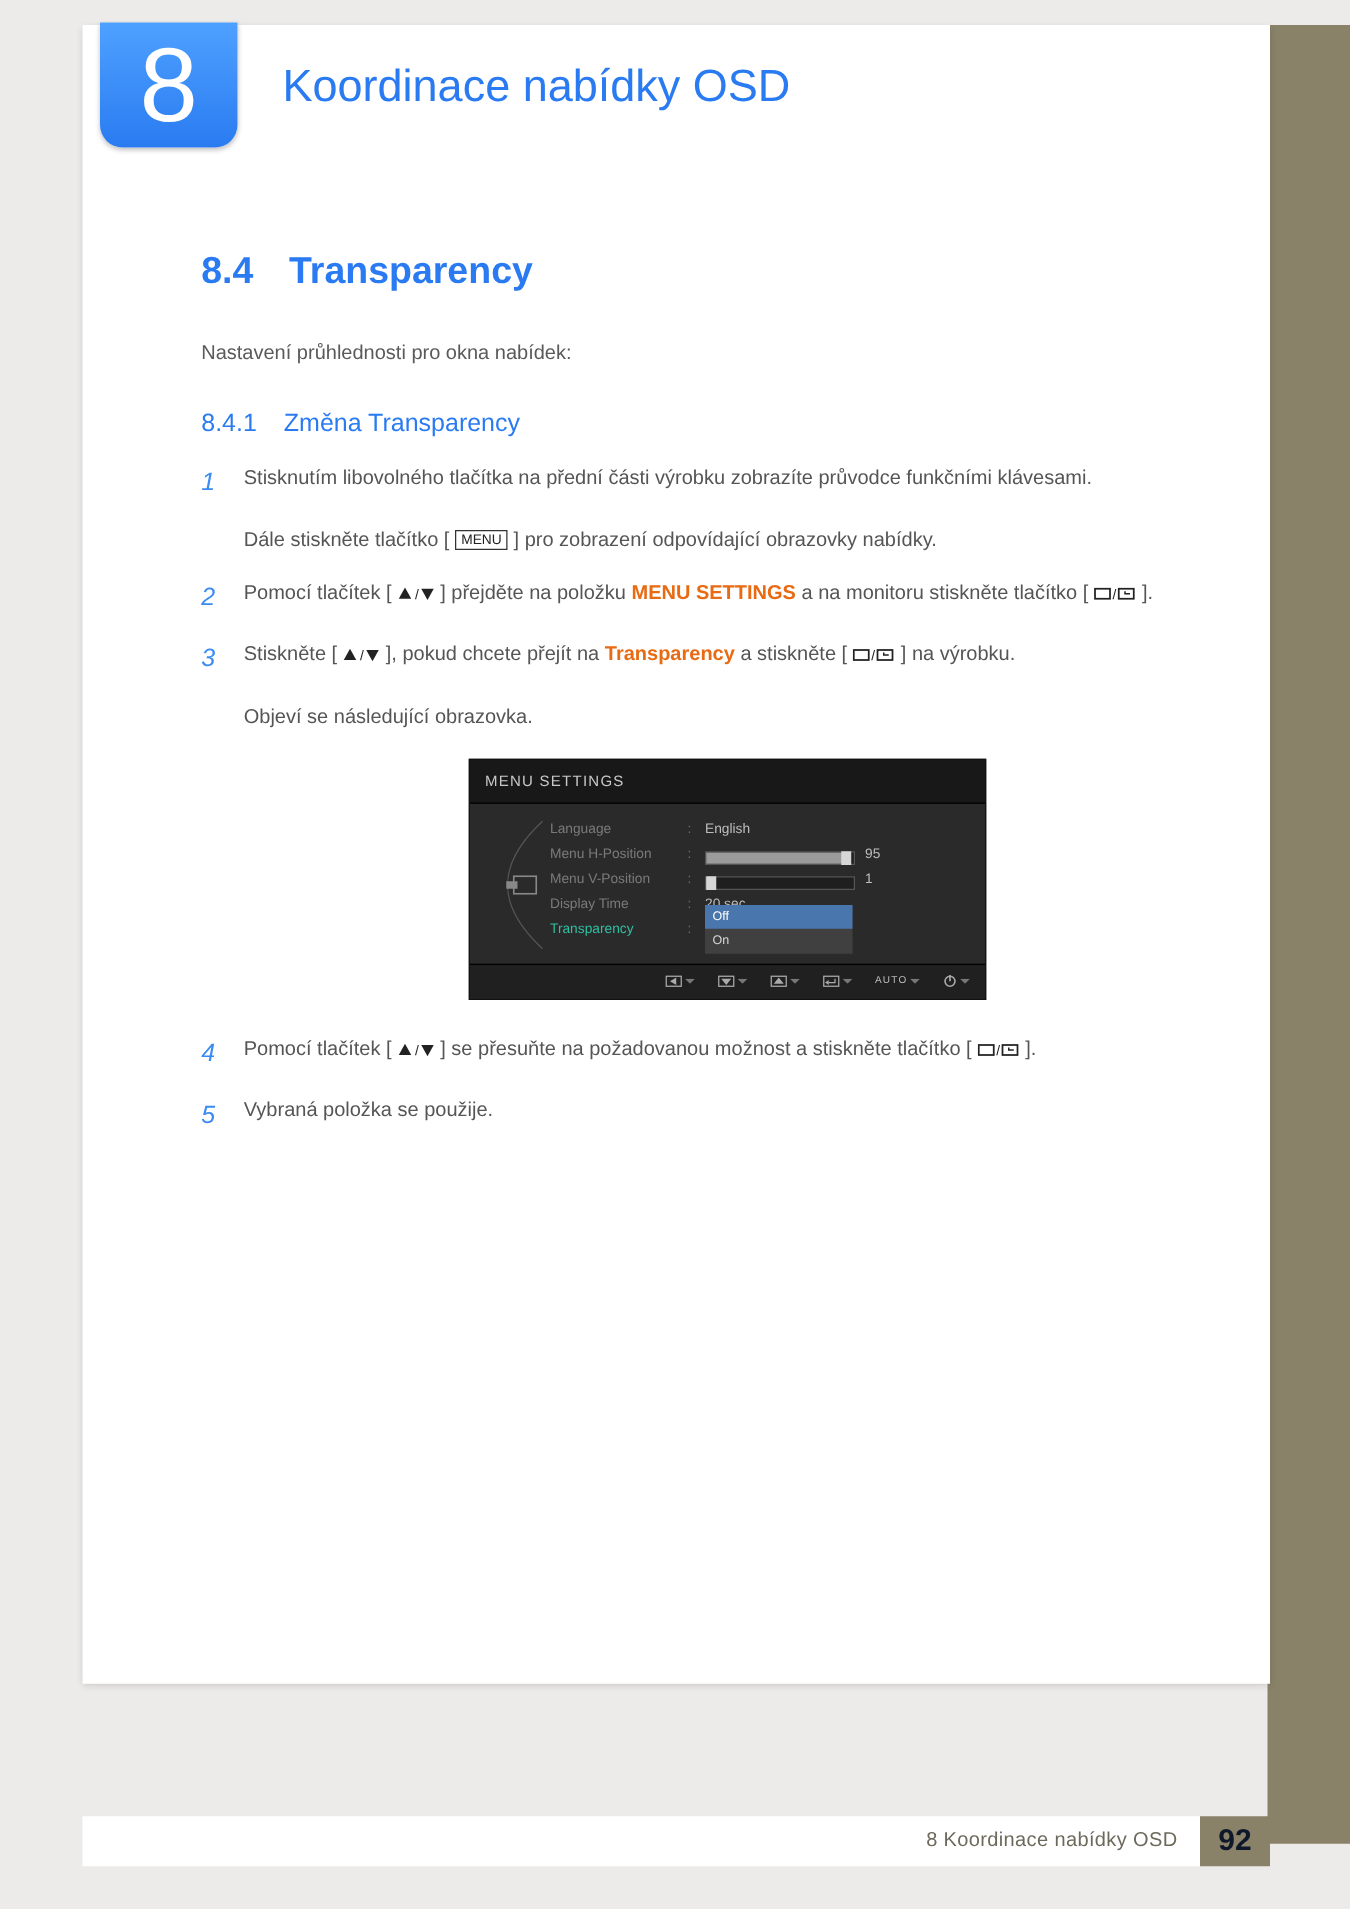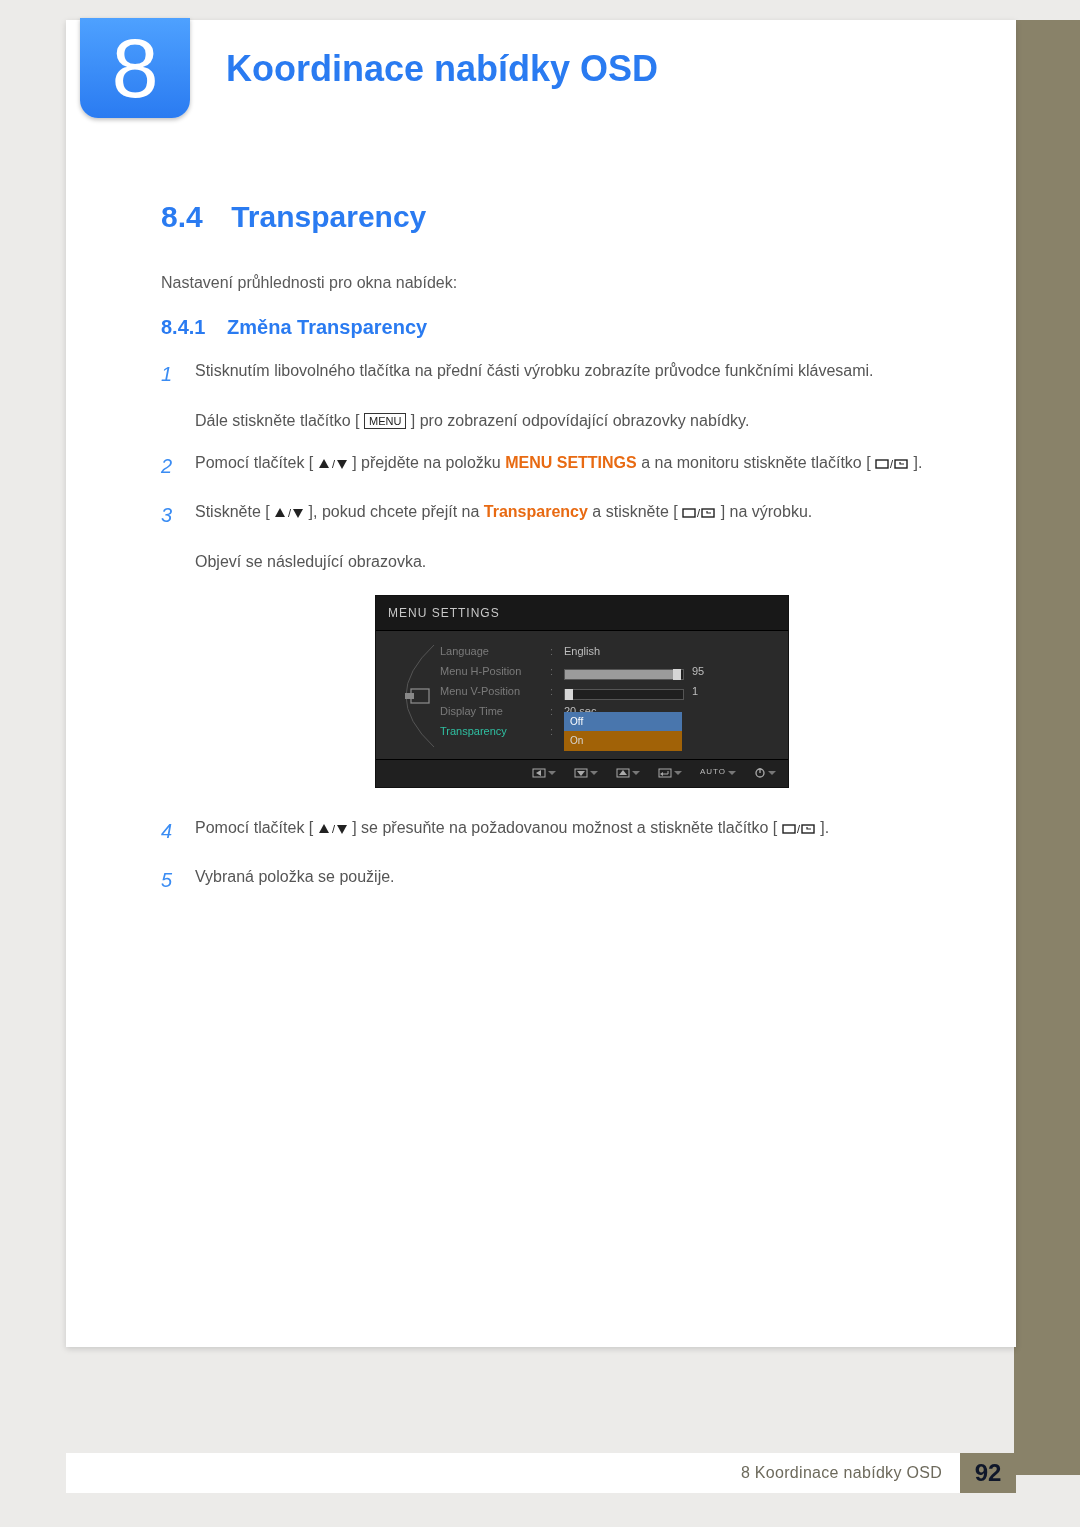--- a/index.html
+++ b/index.html
@@ -1,26 +1,26 @@
 <!DOCTYPE html>
 <html><head>
 <meta charset="utf-8">
 <style>
   html,body{margin:0;padding:0;background:#ecebe9;font-family:Arial,Helvetica,sans-serif;color:#444}
   .canvas{width:1080px;height:1527px;margin:0 auto;position:relative;background:#ecebe9}
   .page{position:absolute;left:66px;top:20px;width:950px;height:1327px;background:#fff;box-shadow:0 2px 6px rgba(0,0,0,0.15)}
   .side-bar{position:absolute;right:0;top:20px;width:66px;height:1455px;background:#898269}
   
   .chap-tab{position:absolute;left:14px;top:-2px;width:110px;height:100px;background:linear-gradient(180deg,#4ea1ff 0%,#2a7bf1 100%);border-radius:0 0 18px 18px;display:flex;align-items:center;justify-content:center;color:#fff;font-size:84px;font-weight:400;line-height:1;box-shadow:0 2px 4px rgba(0,0,0,0.25)}
-  .chap-title{position:absolute;left:160px;top:28px;font-size:36px;font-weight:700;color:#2a7bf1}
+  .chap-title{position:absolute;left:160px;top:28px;font-size:36px;font-weight:400;color:#2a7bf1}
   .section{position:absolute;left:95px;top:180px;right:70px}
   .sec-num{color:#2a7bf1;font-size:30px;font-weight:700}
   .sec-title{color:#2a7bf1;font-size:30px;font-weight:700;margin-left:24px}
   .intro{margin-top:40px;font-size:16px;color:#5a5a5a}
-  .subsec{margin-top:24px;color:#2a7bf1;font-size:20px;font-weight:700}
+  .subsec{margin-top:36px;color:#2a7bf1;font-size:20px;font-weight:400}
   .subsec .num{margin-right:16px}
   ol.steps{list-style:none;padding:0;margin:20px 0 0 0}
   ol.steps>li{display:flex;gap:18px;margin-bottom:18px;font-size:16px;line-height:1.55;color:#555}
   ol.steps>li .n{color:#3a8cf3;font-style:italic;font-size:20px;font-weight:400;min-width:16px;flex-shrink:0}
   .hi-orange{color:#e86a12;font-weight:700}
   .menu-key{display:inline-block;border:1px solid #333;padding:0 4px;font-size:11px;font-weight:400;color:#222;vertical-align:middle;line-height:14px}
   .ud,.rect-btn{display:inline-flex;align-items:center;vertical-align:middle}
   .ud svg,.rect-btn svg{display:block}
 
   
@@ -32,21 +32,21 @@
   .osd-left svg{display:block}
   .osd-rows{flex:1}
   .osd-row{display:flex;align-items:center;font-size:11px;color:#7a7a7a;height:20px}
   .osd-row .lab{flex:0 0 110px}
   .osd-row .col{flex:0 0 8px;color:#6a6a6a}
   .osd-row .val{flex:1;padding-left:6px;display:flex;align-items:flex-end;gap:8px;color:#bdbdbd}
   .osd-row.active .lab{color:#2fbfa1}
   .slider{height:9px;width:118px;background:#1f1f1f;border:1px solid #555;position:relative}
   .slider .fill{position:absolute;left:0;top:0;bottom:0;background:#9b9b9b}
   .slider .knob{position:absolute;top:-1px;bottom:-1px;width:8px;background:#d6d6d6}
-  .dropdown{background:#a16207;color:#d7d7d7;font-size:10px;width:118px}
+  .dropdown{background:#404040;color:#d7d7d7;font-size:10px;width:118px}
   .dropdown .opt{padding:2px 6px}
   .dropdown .opt.sel{background:#4976ad;color:#fff}
   .osd-footer{display:flex;justify-content:flex-end;gap:18px;padding:6px 12px 8px;border-top:1px solid #000;background:#202020}
   .osd-footer .fbtn{display:flex;flex-direction:row;align-items:center;color:#bbb;font-size:9px;gap:2px}
   .osd-footer svg{display:block}
 
   
   .footer{position:absolute;left:66px;bottom:34px;width:950px;height:40px;display:flex}
   .footer .track{flex:1;background:#ffffff;display:flex;align-items:center;justify-content:flex-end;padding-right:18px;color:#6d6a5c;font-size:16px;letter-spacing:.3px}
   .footer .pg{width:56px;background:#898269;color:#0f172a;display:flex;align-items:center;justify-content:center;font-size:24px;font-weight:700}

